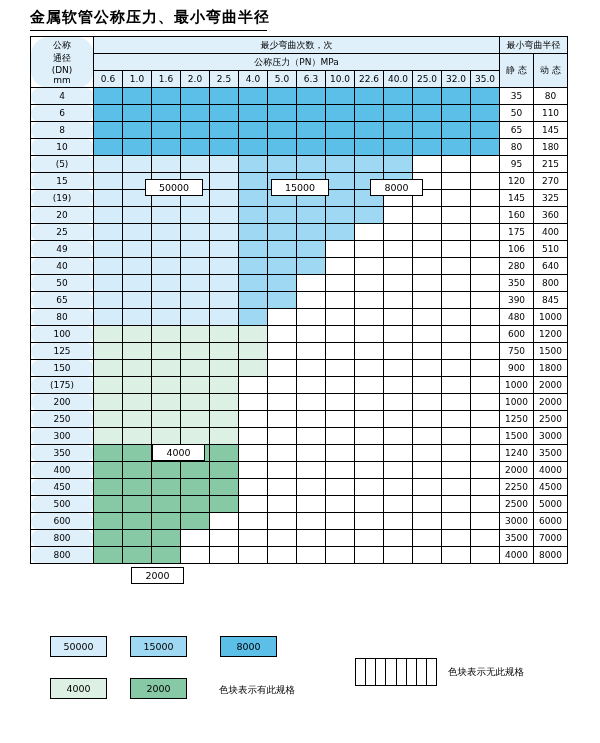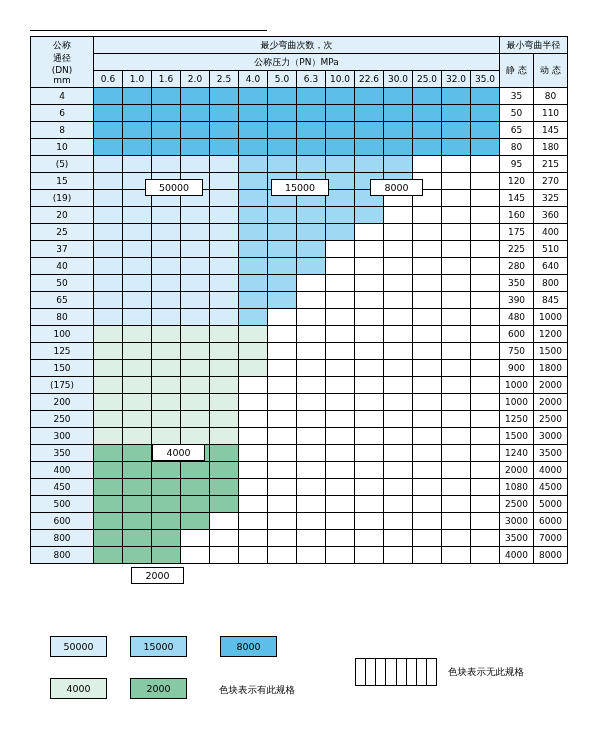--- a/index.html
+++ b/index.html
@@ -54,20 +54,21 @@
     text-align: center;
     vertical-align: middle;
     height: 16px;
     background: #fff;
   }
   .hdr {
     background: #dff0fb !important;
   }
   .dn-col {
     width: 62px;
+    border-radius: 18px;
   }
   .p-col {
     width: 28px;
   }
   .r-col {
     width: 33px;
   }
   .cell-blue-dark { background: #5cbfe8 !important; }
   .cell-blue-mid  { background: #9ed8f2 !important; }
   .cell-blue-light{ background: #d5ecfa !important; }
@@ -127,20 +128,21 @@
     border-right: 1px solid #000;
     height: 100%;
   }
   .legend-strip i:last-child { border-right: none; }
 </style>
 </head>
 <body>
 
 <div class="page">
 
+  <div class="title">金属软管公称压力、最小弯曲半径</div>
   <div class="title-underline"></div>
 
   <table class="main" id="main-table">
     <thead>
       <tr>
         <td class="hdr dn-col hdr-strong" rowspan="3">
           <div>公称</div>
           <div>通径</div>
           <div>(DN)</div>
           <div>mm</div>
@@ -157,21 +159,21 @@
           <td class="hdr p-col">0.6</td>
           <td class="hdr p-col">1.0</td>
           <td class="hdr p-col">1.6</td>
           <td class="hdr p-col">2.0</td>
           <td class="hdr p-col">2.5</td>
           <td class="hdr p-col">4.0</td>
           <td class="hdr p-col">5.0</td>
           <td class="hdr p-col">6.3</td>
           <td class="hdr p-col">10.0</td>
           <td class="hdr p-col">22.6</td>
-          <td class="hdr p-col">30.0</td>
+          <td class="hdr p-col">40.0</td>
           <td class="hdr p-col">25.0</td>
           <td class="hdr p-col">32.0</td>
           <td class="hdr p-col">35.0</td>
         </tr>
     </thead>
     <tbody id="table-body">
         <tr>
           <td class="dn-col hdr dn-label">4</td>
           <td class="p-col cell-blue-dark"></td>
           <td class="p-col cell-blue-dark"></td>
@@ -336,36 +338,36 @@
           <td class="p-col cell-blue-mid"></td>
           <td class="p-col cell-white"></td>
           <td class="p-col cell-white"></td>
           <td class="p-col cell-white"></td>
           <td class="p-col cell-white"></td>
           <td class="p-col cell-white"></td>
           <td class="r-col">175</td>
           <td class="r-col">400</td>
         </tr>
         <tr>
-          <td class="dn-col hdr dn-label">37</td>
-          <td class="p-col cell-blue-light"></td>
-          <td class="p-col cell-blue-light"></td>
-          <td class="p-col cell-blue-light"></td>
-          <td class="p-col cell-blue-light"></td>
-          <td class="p-col cell-blue-light"></td>
-          <td class="p-col cell-blue-mid"></td>
-          <td class="p-col cell-blue-mid"></td>
-          <td class="p-col cell-blue-mid"></td>
-          <td class="p-col cell-white"></td>
-          <td class="p-col cell-white"></td>
-          <td class="p-col cell-white"></td>
-          <td class="p-col cell-white"></td>
-          <td class="p-col cell-white"></td>
-          <td class="p-col cell-white"></td>
-          <td class="r-col">225</td>
+          <td class="dn-col hdr dn-label">49</td>
+          <td class="p-col cell-blue-light"></td>
+          <td class="p-col cell-blue-light"></td>
+          <td class="p-col cell-blue-light"></td>
+          <td class="p-col cell-blue-light"></td>
+          <td class="p-col cell-blue-light"></td>
+          <td class="p-col cell-blue-mid"></td>
+          <td class="p-col cell-blue-mid"></td>
+          <td class="p-col cell-blue-mid"></td>
+          <td class="p-col cell-white"></td>
+          <td class="p-col cell-white"></td>
+          <td class="p-col cell-white"></td>
+          <td class="p-col cell-white"></td>
+          <td class="p-col cell-white"></td>
+          <td class="p-col cell-white"></td>
+          <td class="r-col">106</td>
           <td class="r-col">510</td>
         </tr>
         <tr>
           <td class="dn-col hdr dn-label">40</td>
           <td class="p-col cell-blue-light"></td>
           <td class="p-col cell-blue-light"></td>
           <td class="p-col cell-blue-light"></td>
           <td class="p-col cell-blue-light"></td>
           <td class="p-col cell-blue-light"></td>
           <td class="p-col cell-blue-mid"></td>
@@ -617,21 +619,21 @@
           <td class="p-col cell-green-dark"></td>
           <td class="p-col cell-white"></td>
           <td class="p-col cell-white"></td>
           <td class="p-col cell-white"></td>
           <td class="p-col cell-white"></td>
           <td class="p-col cell-white"></td>
           <td class="p-col cell-white"></td>
           <td class="p-col cell-white"></td>
           <td class="p-col cell-white"></td>
           <td class="p-col cell-white"></td>
-          <td class="r-col">1080</td>
+          <td class="r-col">2250</td>
           <td class="r-col">4500</td>
         </tr>
         <tr>
           <td class="dn-col hdr dn-label">500</td>
           <td class="p-col cell-green-dark"></td>
           <td class="p-col cell-green-dark"></td>
           <td class="p-col cell-green-dark"></td>
           <td class="p-col cell-green-dark"></td>
           <td class="p-col cell-green-dark"></td>
           <td class="p-col cell-white"></td>

